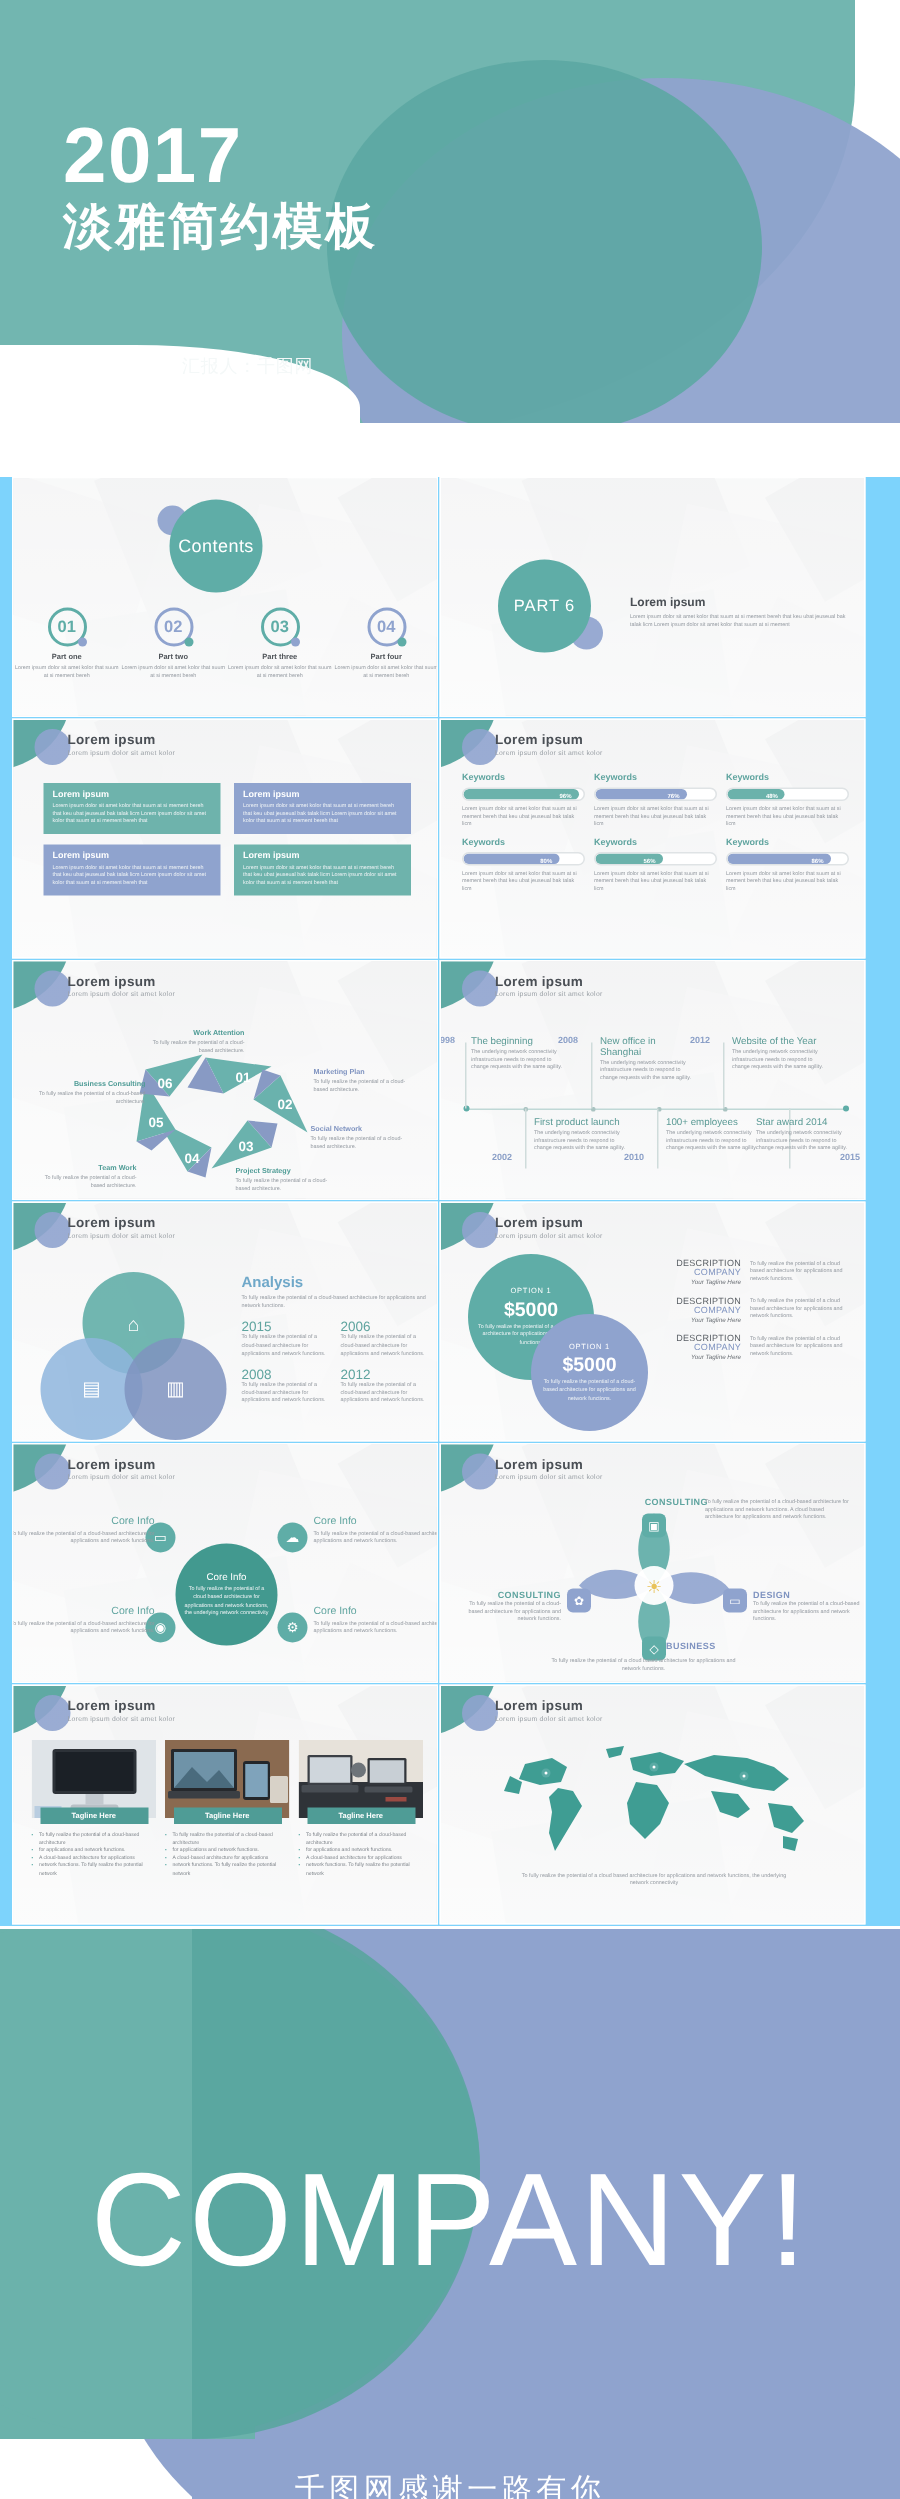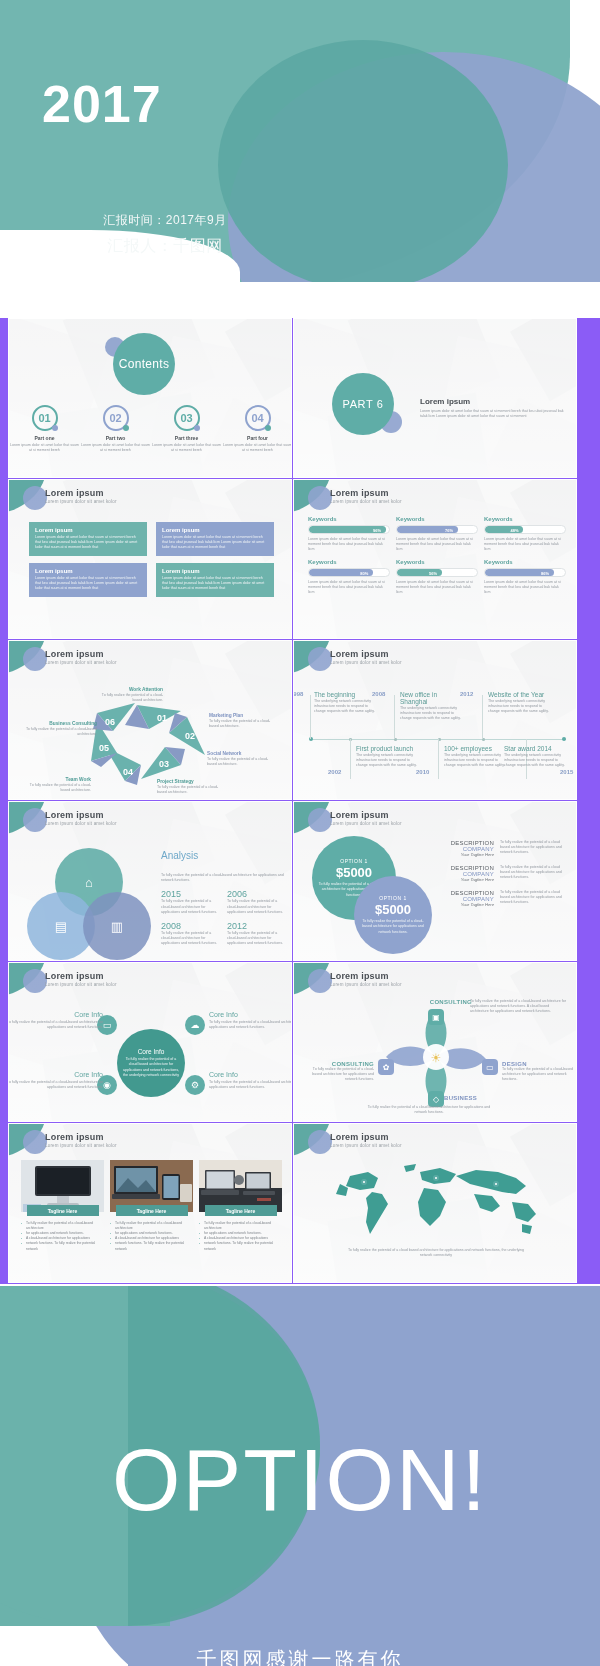--- a/index.html
+++ b/index.html
@@ -55,25 +55,25 @@
     position: absolute; left: 42px; top: 133px;
     font-size: 33px; font-weight: 700; color: #ffffff; letter-spacing: 2px;
     line-height: 1.1;
   }
   .cover-meta1 {
     position: absolute; left: 0; top: 212px; width: 330px; text-align: center;
     font-size: 12px; color: #f4f8f8; letter-spacing: .5px;
   }
   .cover-meta2 {
     position: absolute; left: 0; top: 236px; width: 330px; text-align: center;
-    font-size: 16px; color: #f4f8f8; letter-spacing: .5px;
-  }
-
-  
-  .grid { width: 600px; background: #8b5cf6; padding: 0; }
+    font-size: 12px; color: #f4f8f8; letter-spacing: .5px;
+  }
+
+  
+  .grid { width: 600px; background: #7dd3fc; padding: 0; }
   .row { display: flex; width: 600px; }
   .slide {
     position: relative; width: 284px; height: 160px; margin: 0 0 1px 0;
     background: #f3f4f4; overflow: hidden;
     border: 1px solid #ffffff;
   }
   .slide.left { margin-right: 1px; margin-left: 8px; }
   .slide.right { margin-right: 8px; }
 
   
@@ -187,21 +187,21 @@
   .tl-card .h { font-size: 6.5px; color: #5a9a95; margin-bottom: 1px; }
 
   
   .venn { position: absolute; left: 16px; top: 46px; width: 130px; height: 110px; }
   .vc { position: absolute; border-radius: 50%; display:flex; align-items:center; justify-content:center; }
   .vc1 { left: 30px; top: 0; width: 68px; height: 68px; background: #5fada7; opacity: .88; }
   .vc2 { left: 2px; top: 44px; width: 68px; height: 68px; background: #8fb6dd; opacity: .85; }
   .vc3 { left: 58px; top: 44px; width: 68px; height: 68px; background: #7f93c0; opacity: .85; }
   .vicon { color: #fff; font-size: 13px; }
   .an { position: absolute; left: 152px; top: 48px; width: 124px; }
-  .an h3 { font-size: 10px; color: #6fa8c9; font-weight: 400; margin-bottom: 12px; }
+  .an h3 { font-size: 10px; color: #6fa8c9; font-weight: 700; margin-bottom: 2px; }
   .an .yrrow { display: flex; gap: 8px; margin-top: 6px; }
   .an .yr { width: 58px; }
   .an .yr b { font-size: 9px; color: #5fa49f; font-weight: 400; display: block; }
 
   
   .opt {
     position: absolute; border-radius: 50%; color: #fff; text-align: center;
     display: flex; flex-direction: column; align-items: center; justify-content: center; padding: 6px;
   }
   .opt1 { left: 18px; top: 34px; width: 84px; height: 84px; background: #5fada7; }
@@ -293,21 +293,21 @@
 
 <div class="cover">
   <div class="teal-rect"></div>
   <div class="teal-blob"></div>
   <div class="blue-circle"></div>
   <div class="teal-circle"></div>
   <div class="white-notch"></div>
   <div class="white-base"></div>
   <div class="cover-text">
     <div class="cover-year">2017</div>
-    <div class="cover-meta1">汇报时间：2017年9月</div>
+    <div class="cover-subtitle">淡雅简约模板</div>
     <div class="cover-meta2">汇报人：千图网</div>
   </div>
 </div>
 
 <div class="grid">
 
   <div class="row">
 
     <div class="slide left">
       <div class="poly">
@@ -949,15 +949,15 @@
 </div>
 
 <div class="gap"></div>
 
 <div class="thanks">
   <div class="blue-bg"></div>
   <div class="blue-round"></div>
   <div class="teal-rect2"></div>
   <div class="teal-c"></div>
   <div class="teal-over"></div>
-  <div class="thanks-text">OPTION!</div>
+  <div class="thanks-text">COMPANY!</div>
   <div class="thanks-sub">千图网感谢一路有你</div>
 </div>
 
 </body></html>

